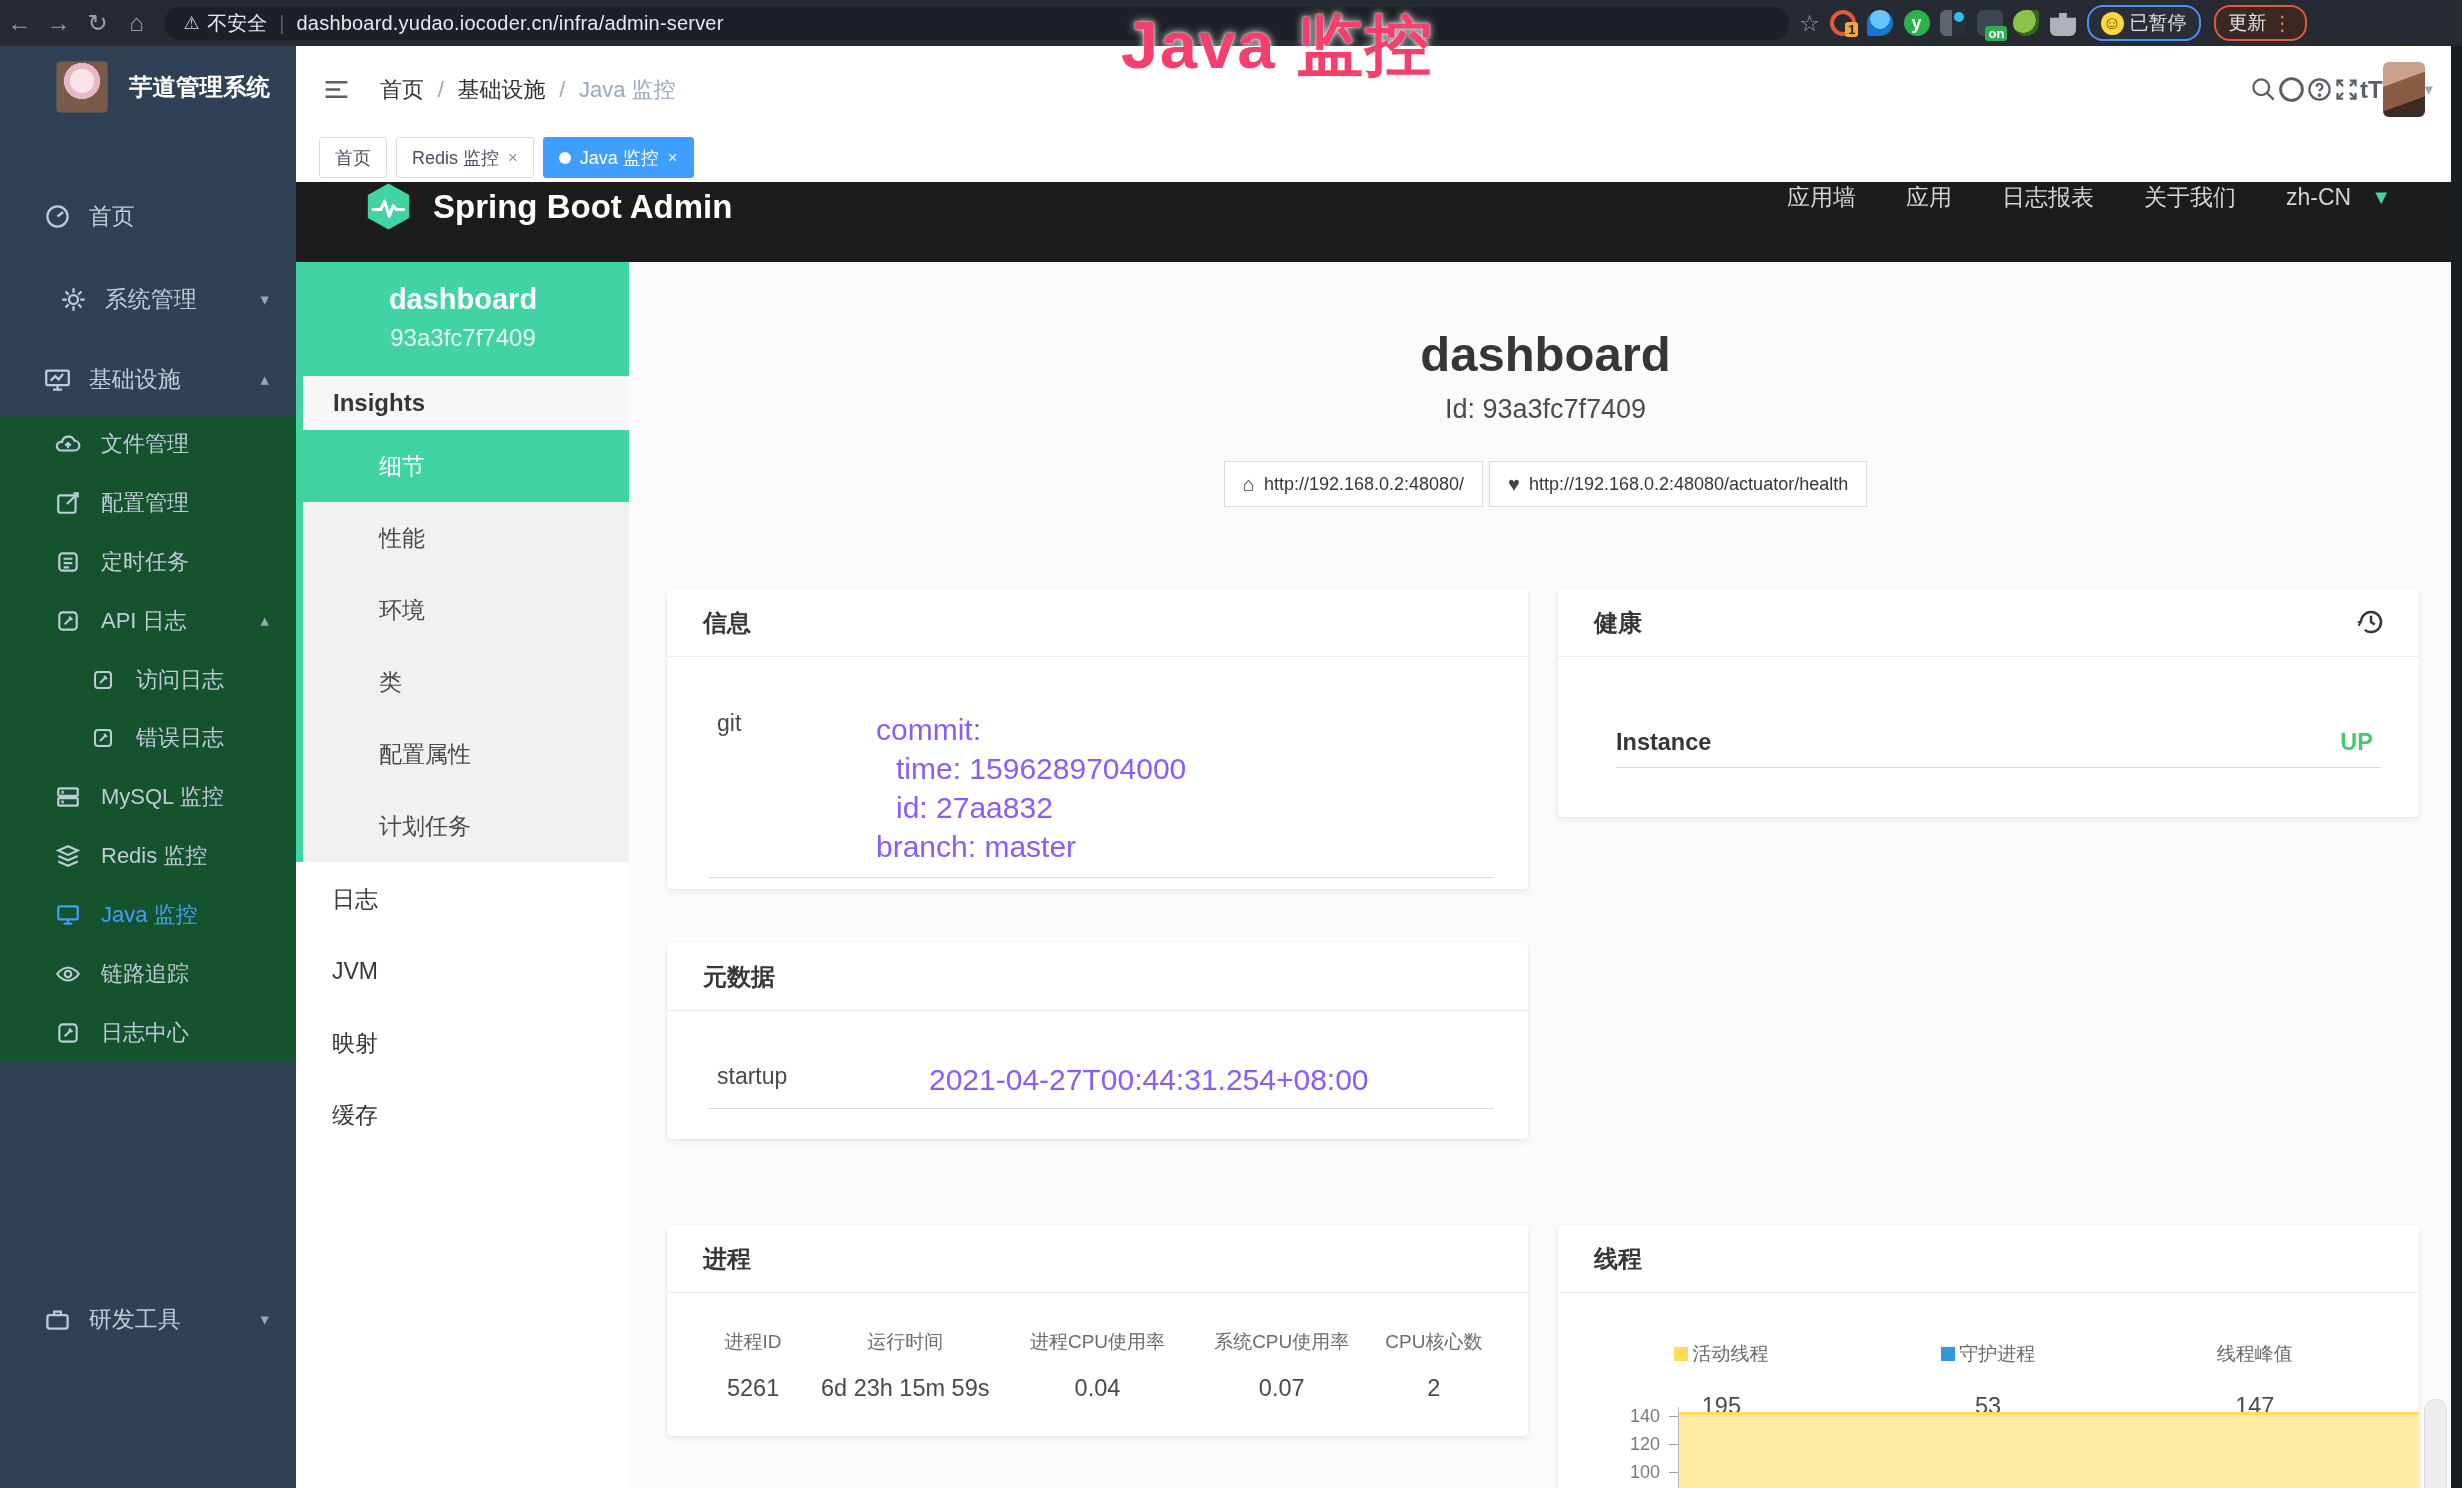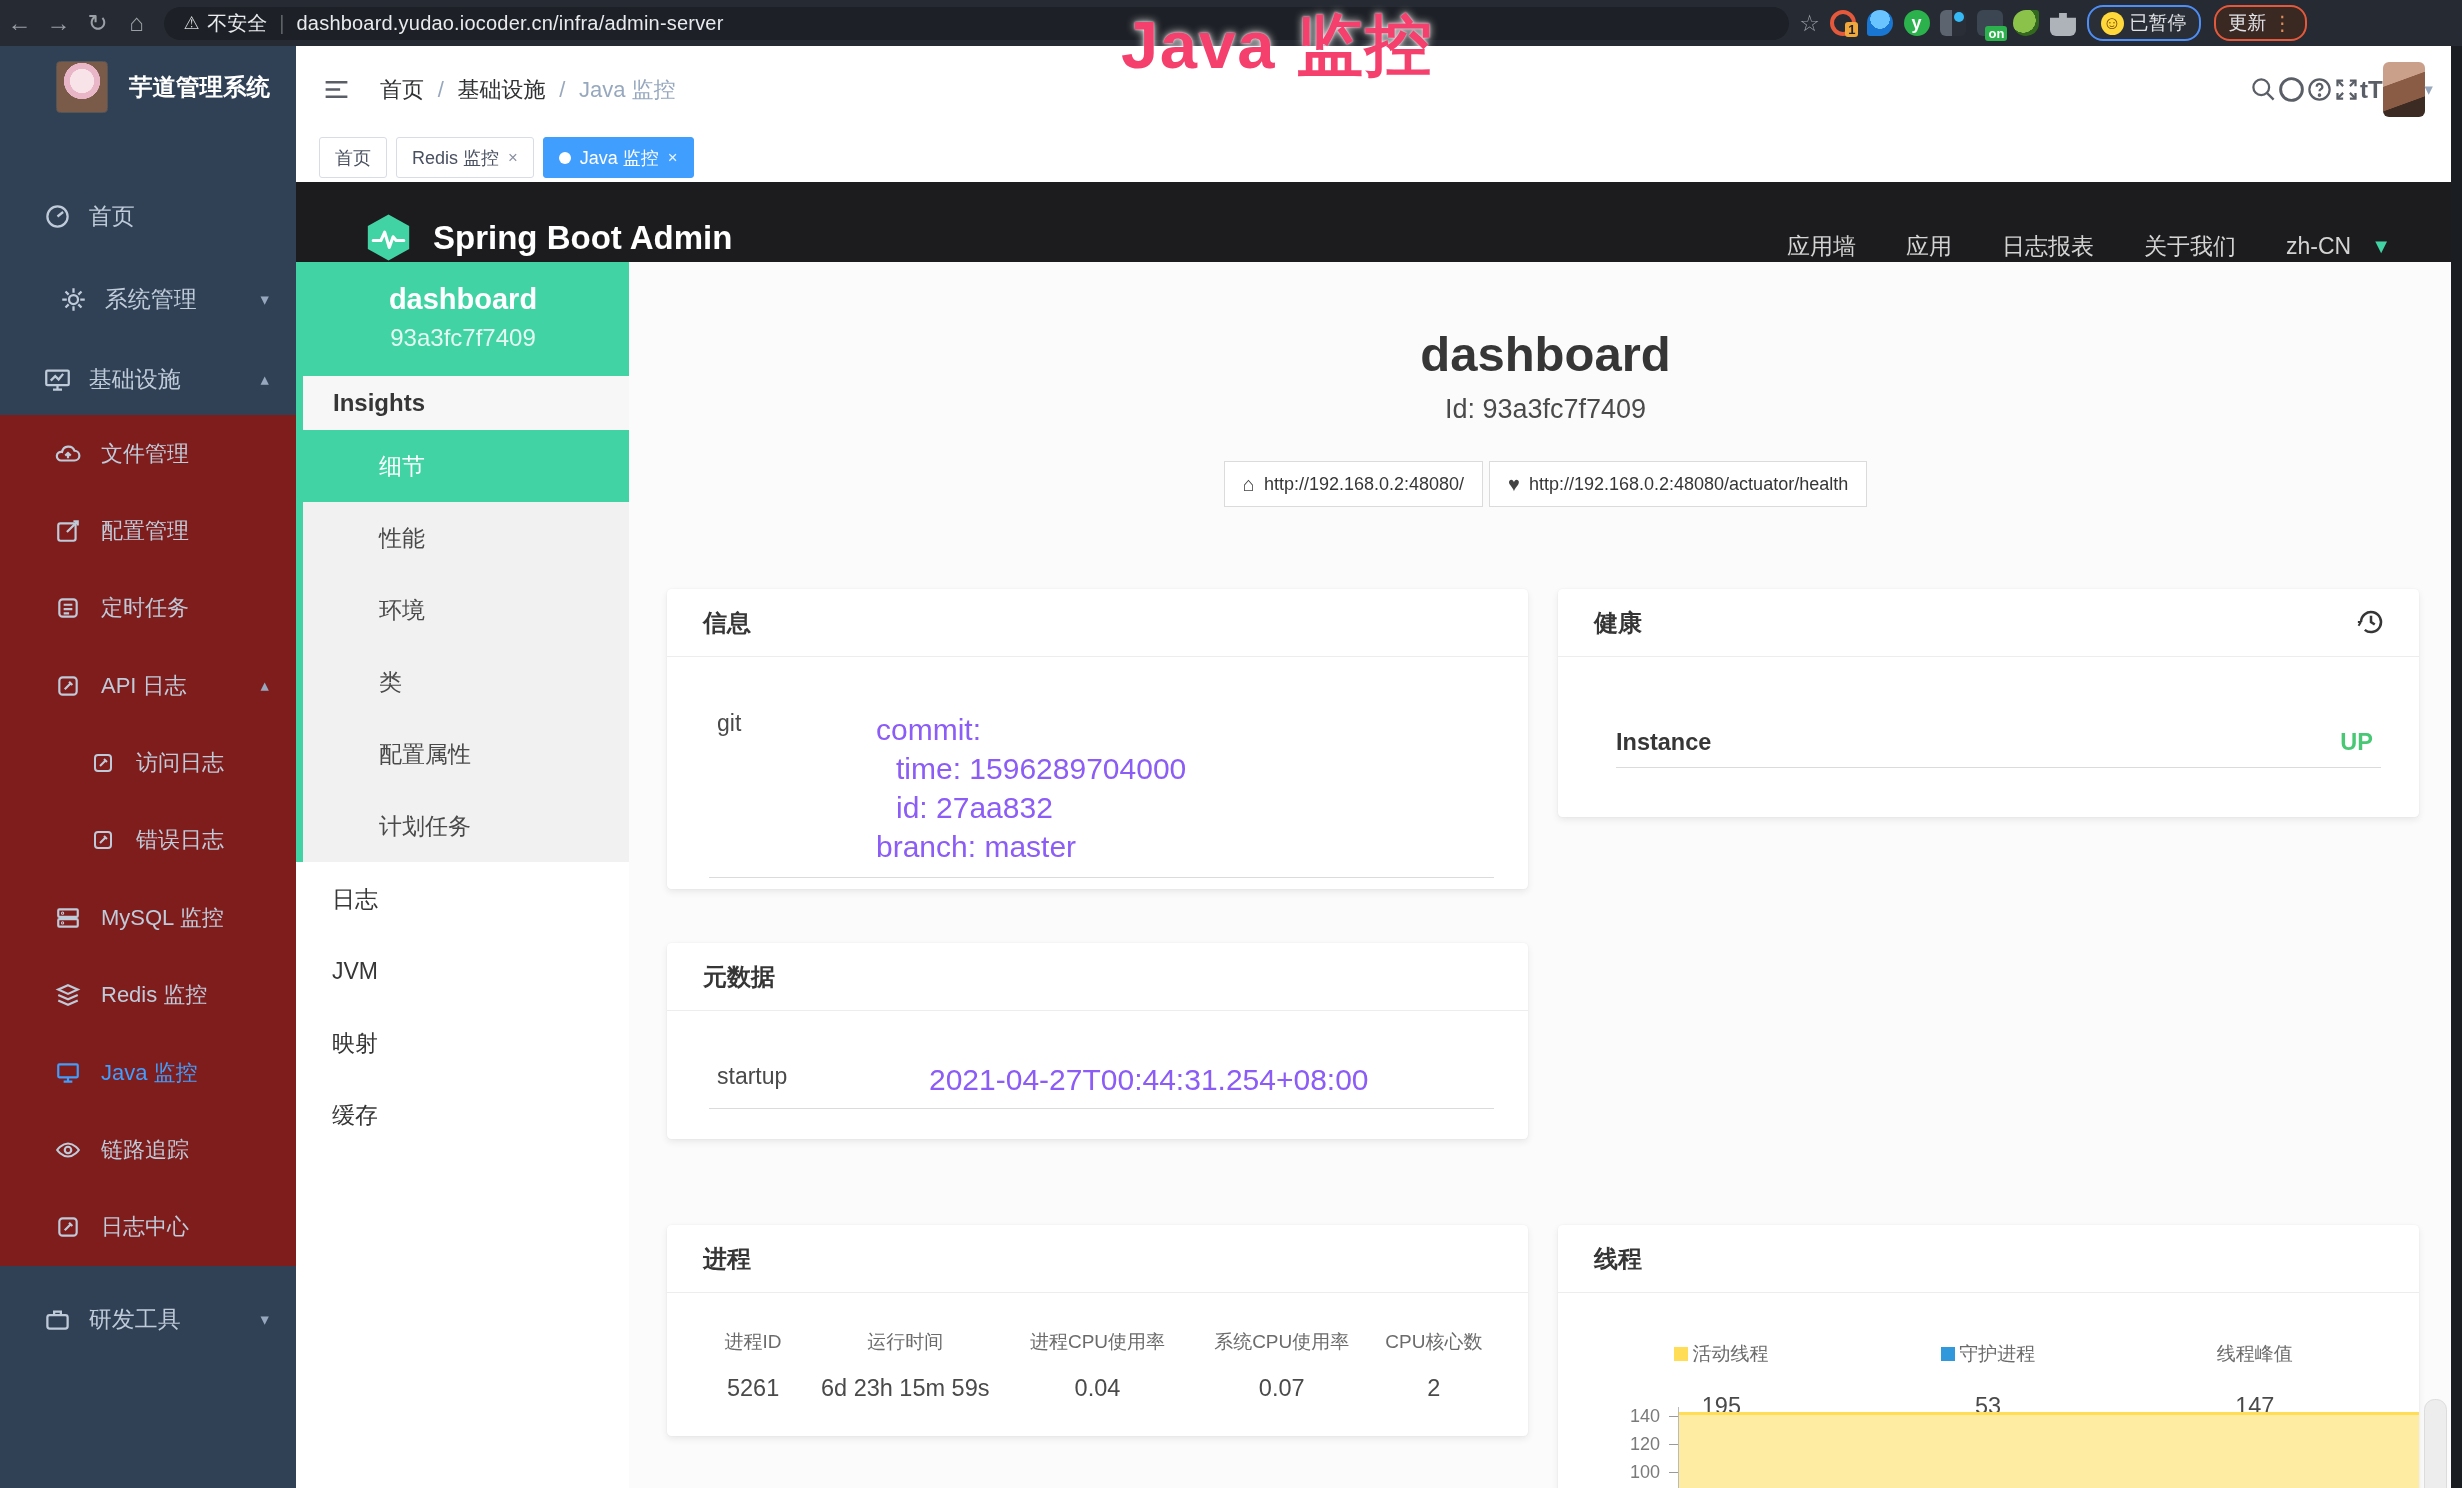--- a/index.html
+++ b/index.html
@@ -25,21 +25,21 @@
   .kebab{color:#e08d57;font-size:20px;letter-spacing:0.8px;}
   
   .sidebar{left:0;top:46px;width:296px;height:1443px;background:#304156;z-index:2;}
   .logo-row{left:56px;top:15px;display:flex;align-items:center;gap:21px;position:absolute;}
   .logo-img{width:50px;height:50px;border-radius:4.6px;background:
      radial-gradient(circle at 50% 38%,#f7e3e8 0 30%,#e9b6c7 31% 45%,#7a5b4a 46% 100%);border:0.8px solid #555;}
   .app-title{color:#fff;font-size:23.5px;font-weight:bold;}
   .side-item{display:flex;align-items:center;color:#bfcbd9;font-size:23px;position:absolute;left:0;width:296px;cursor:pointer;}
   .side-item .ic{width:30px;display:inline-flex;justify-content:center;margin-right:16.7px;}
   .chev{position:absolute;right:27px;font-size:16.7px;color:#97a8be;}
-  .submenu{left:0;top:369px;width:296px;height:851px;background:#7f1d1d;position:absolute;display:flex;flex-direction:column;}
+  .submenu{left:0;top:369px;width:296px;height:647px;background:#14532d;position:absolute;display:flex;flex-direction:column;}
   .sub-item{height:78px;display:flex;align-items:center;color:#bfcbd9;font-size:22px;cursor:pointer;position:relative;}
   .sub-item .ic{width:30px;display:inline-flex;justify-content:center;margin-right:18px;}
   .lvl1{padding-left:53px;}
   .lvl2{padding-left:88px;}
   .active-blue{color:#409eff !important;}
   
   .app-header{left:296px;top:46px;width:2167px;height:87px;background:#fff;display:flex;align-items:center;}
   .burger{margin-left:26px;color:#5a5e66;}
   .crumbs{margin-left:29px;font-size:22px;color:#303133;display:flex;gap:13.7px;align-items:center;}
   .crumb-sep{color:#97a8be;}
@@ -49,21 +49,21 @@
      linear-gradient(160deg,#caa08b 0 35%,#8a5c46 36% 70%,#3c2b22 71% 100%);}
   .hdr-caret{color:#97a8be;font-size:16.7px;}
   
   .tabbar{left:296px;top:133px;width:2167px;height:49px;background:#fff;display:flex;align-items:center;gap:9px;padding-left:23px;box-sizing:border-box;}
   .tag{height:39px;border:0.8px solid #d8dce5;background:#fff;color:#495060;font-size:18px;display:flex;align-items:center;padding:0 15px;gap:9px;border-radius:3px;cursor:pointer;}
   .tag .x{font-size:16.7px;color:#8a919f;}
   .tag-active{background:#409eff;border-color:#409eff;color:#fff;}
   .tag-active .x{color:#eaf4ff;}
   .dot{width:12px;height:12px;border-radius:50%;background:#fff;display:inline-block;}
   
-  .sba-header{left:296px;top:182px;width:2167px;height:80px;background:#1c1c1e;display:flex;align-items:flex-end;z-index:1;}
+  .sba-header{left:296px;top:182px;width:2167px;height:80px;background:#1c1c1e;display:flex;align-items:flex-start;z-index:1;}
   .sba-brand{display:flex;align-items:center;gap:20px;margin-left:68px;}
   .sba-title{color:#fff;font-size:33px;font-weight:bold;}
   .sba-nav{margin-left:auto;margin-right:72px;display:flex;align-items:center;gap:50px;color:#d4d4d4;font-size:23px;}
   .sba-caret{color:#42d3a5;font-size:20px;margin-left:-30px;}
   
   .sba-side{left:296px;top:262px;width:334px;height:1227px;background:#fff;border-right:0.8px solid #ededed;box-sizing:border-box;}
   .inst-head{left:0;top:0;width:334px;height:114px;background:#42d3a5;color:#fff;text-align:center;position:absolute;}
   .inst-name{font-size:29px;font-weight:bold;margin-top:21px;}
   .inst-id{font-size:24px;color:rgba(255,255,255,.85);margin-top:7.6px;}
   .insights-label{left:0;top:114px;width:334px;height:55px;position:absolute;background:#f7f7f7;border-left:7.6px solid #42d3a5;border-bottom:0.8px solid #e6e6e6;box-sizing:border-box;display:flex;align-items:center;padding-left:30px;font-size:24px;font-weight:bold;color:#363636;}

